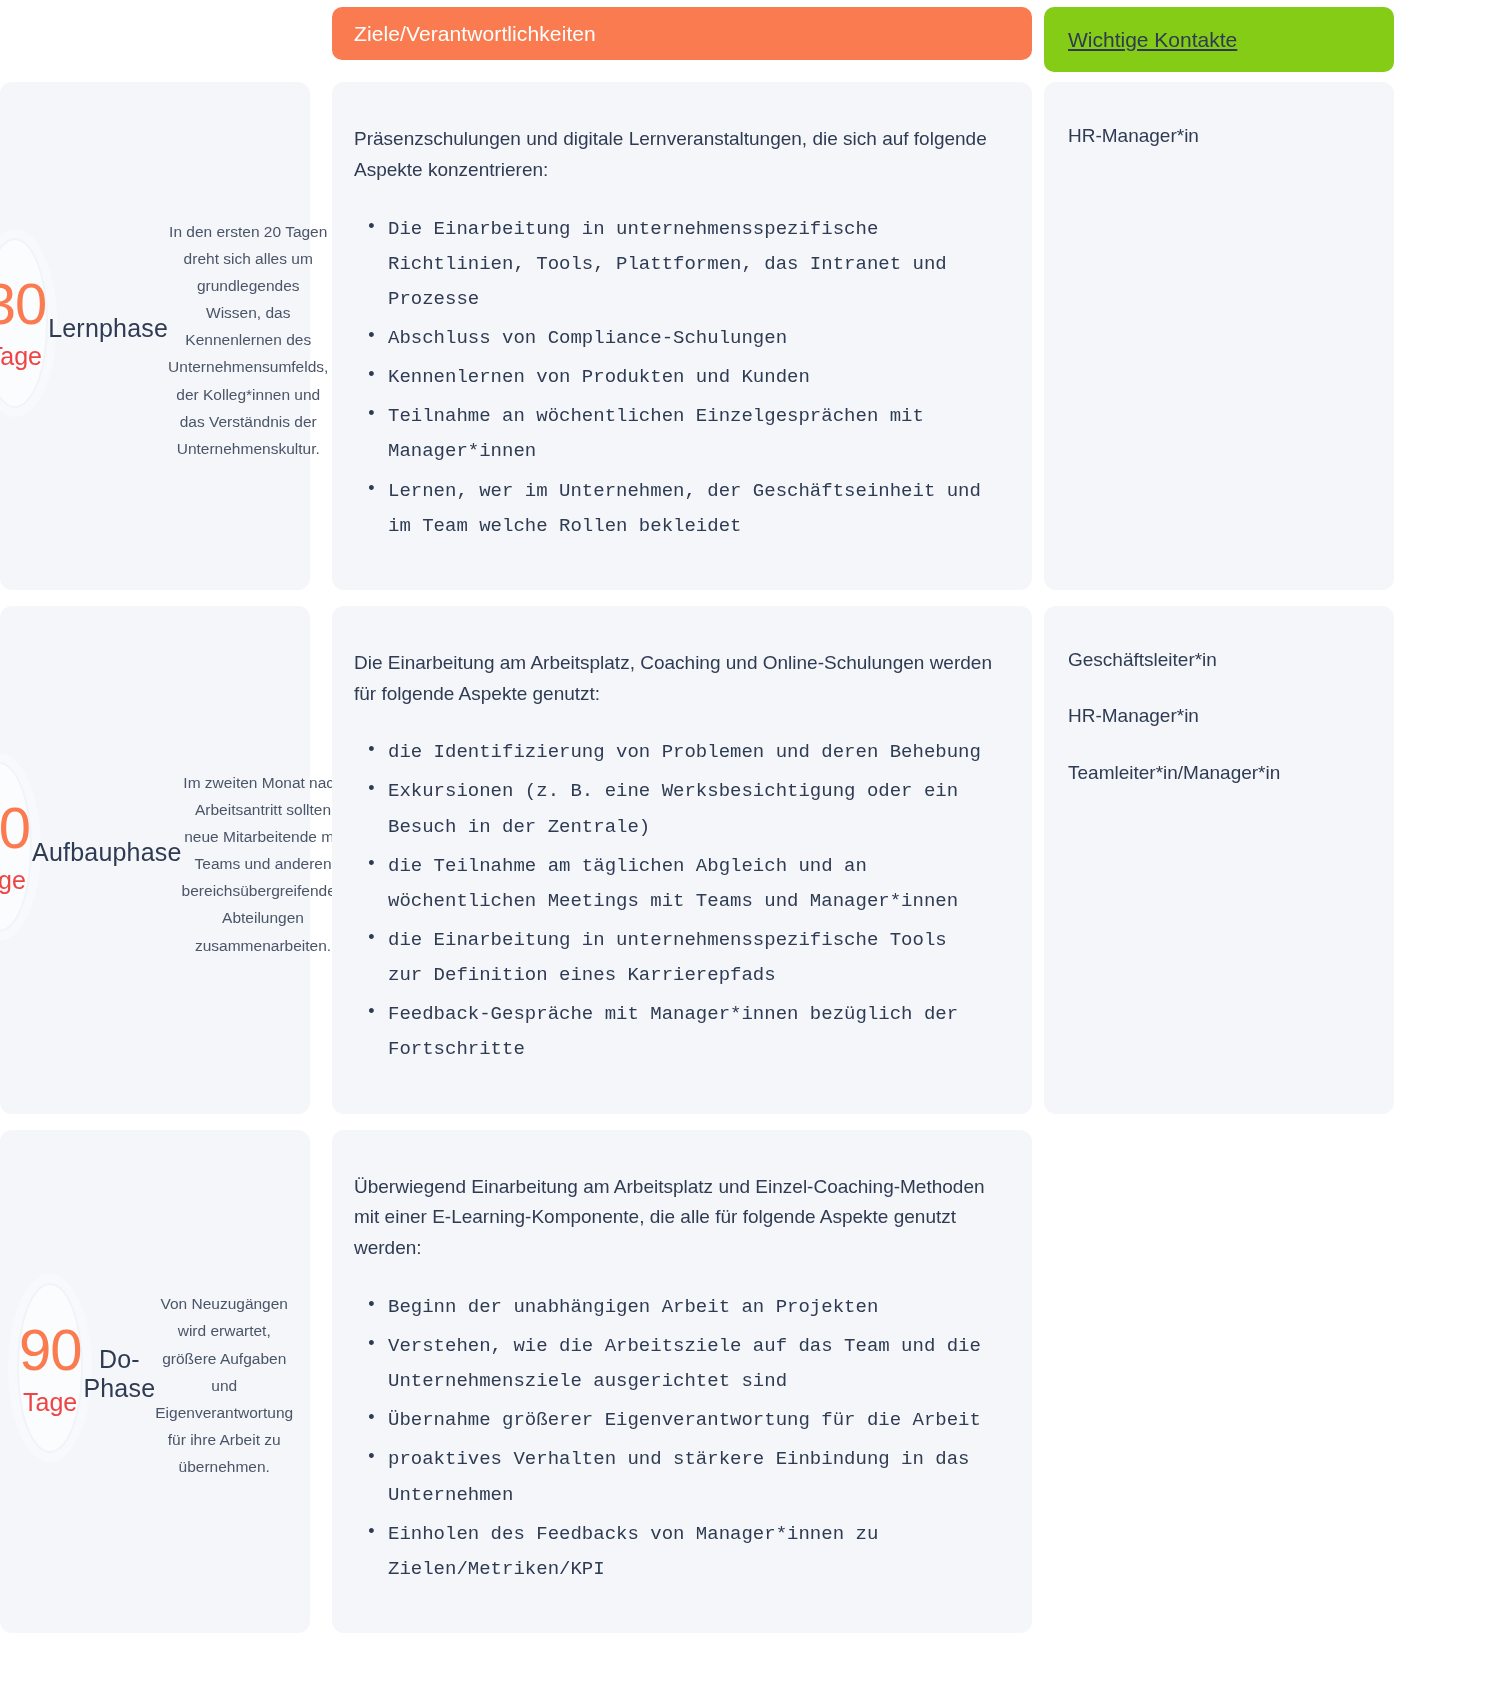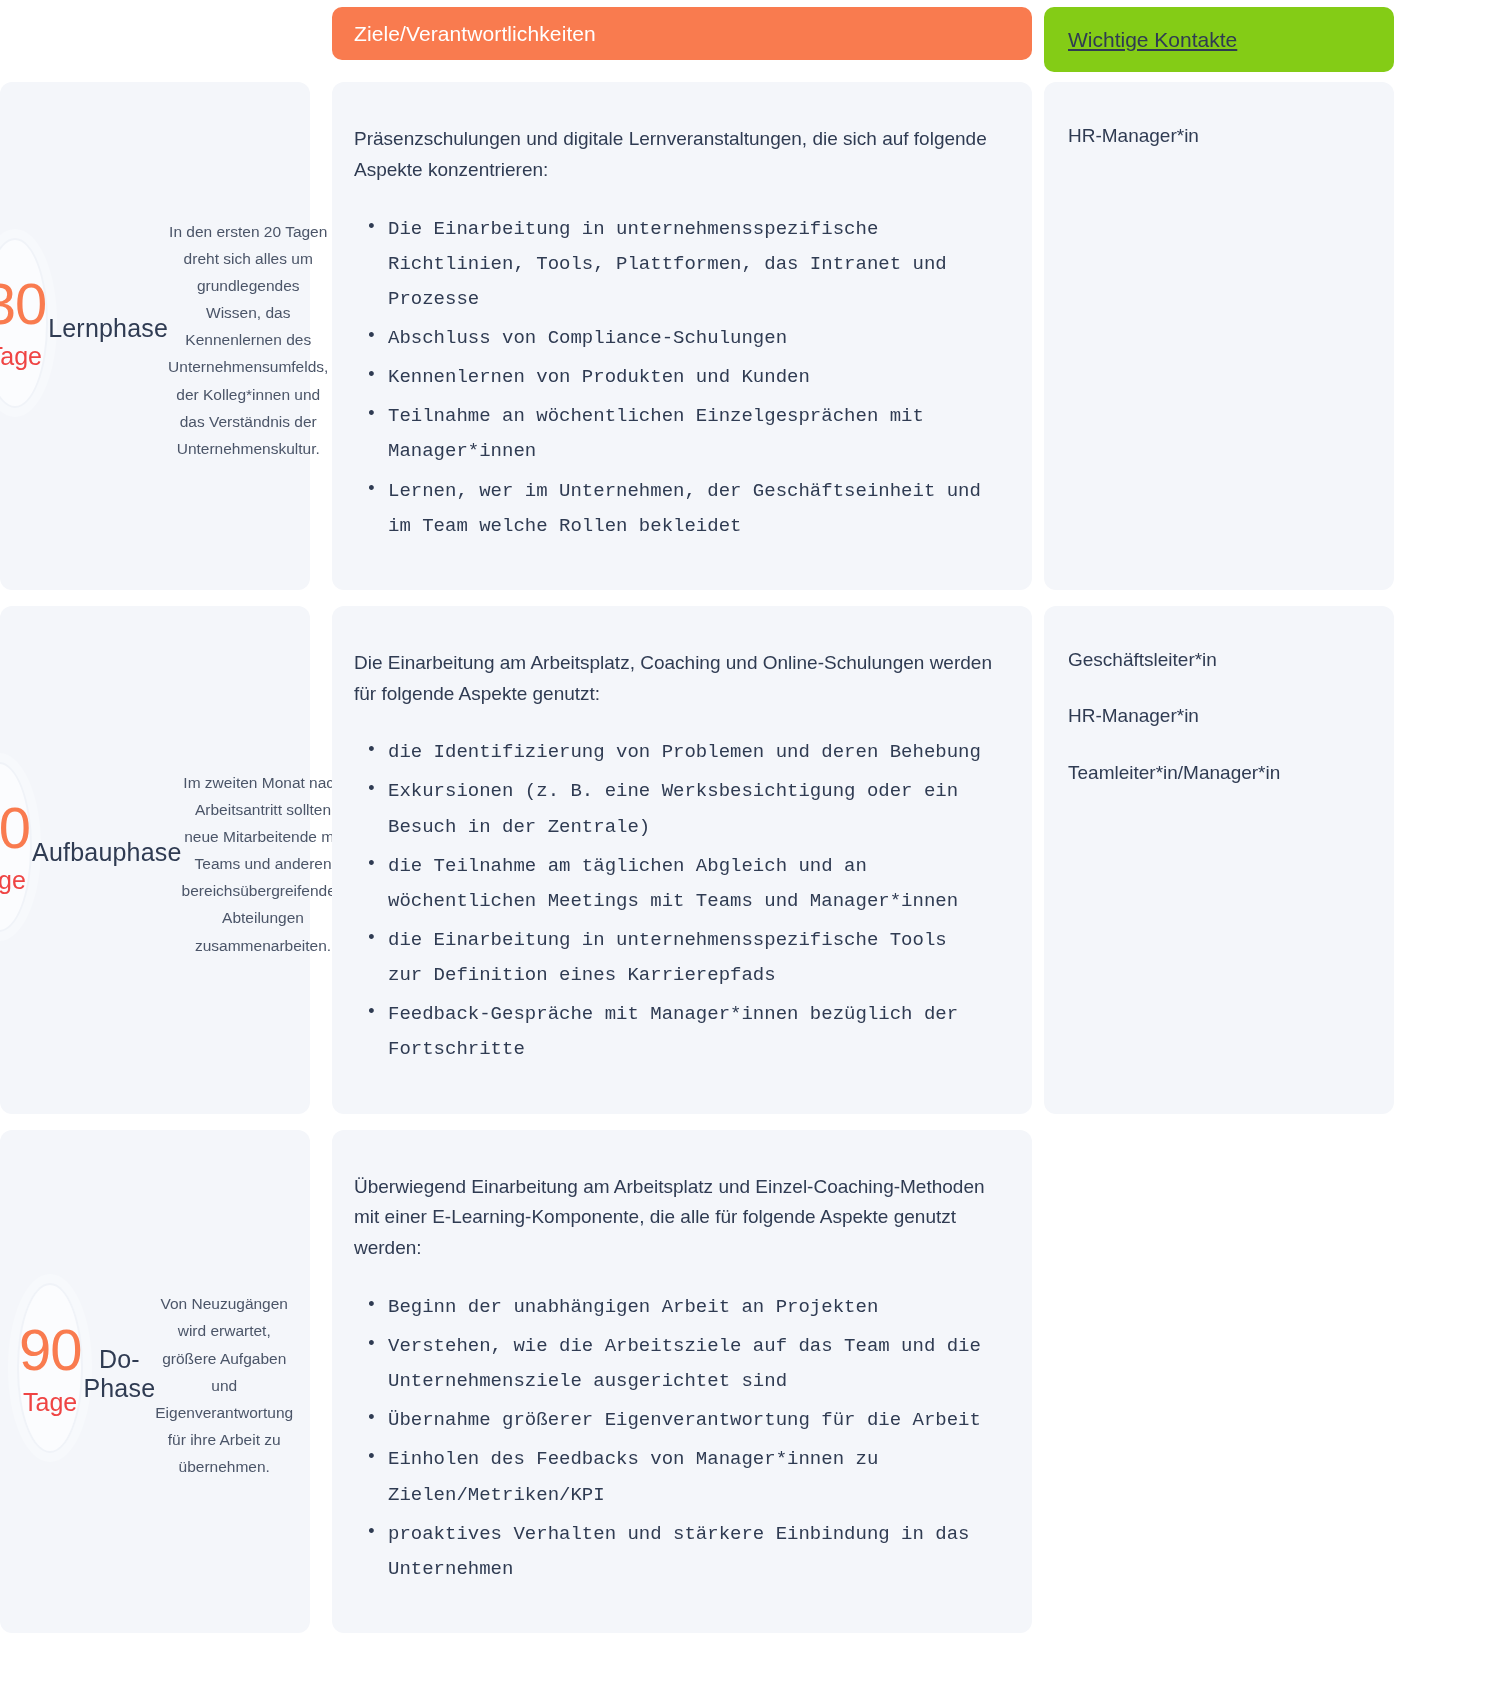--- a/index.html
+++ b/index.html
@@ -250,22 +250,22 @@
     </div>
 
     <div class="spacer"></div>
 
     <div class="card goals-card">
       <div class="goals-intro">Überwiegend Einarbeitung am Arbeitsplatz und Einzel-Coaching-Methoden mit einer E-Learning-Komponente, die alle für folgende Aspekte genutzt werden:</div>
       <ul class="goals-list">
         <li>Beginn der unabhängigen Arbeit an Projekten</li>
             <li>Verstehen, wie die Arbeitsziele auf das Team und die Unternehmensziele ausgerichtet sind</li>
             <li>Übernahme größerer Eigenverantwortung für die Arbeit</li>
+            <li>proaktives Verhalten und stärkere Einbindung in das Unternehmen</li>
             <li>Einholen des Feedbacks von Manager*innen zu Zielen/Metriken/KPI</li>
-            <li>proaktives Verhalten und stärkere Einbindung in das Unternehmen</li>
       </ul>
     </div>
 
     <div class="spacer"></div>
 
 
     <div class="far-blank"></div>
   </div>
     </div>
 

